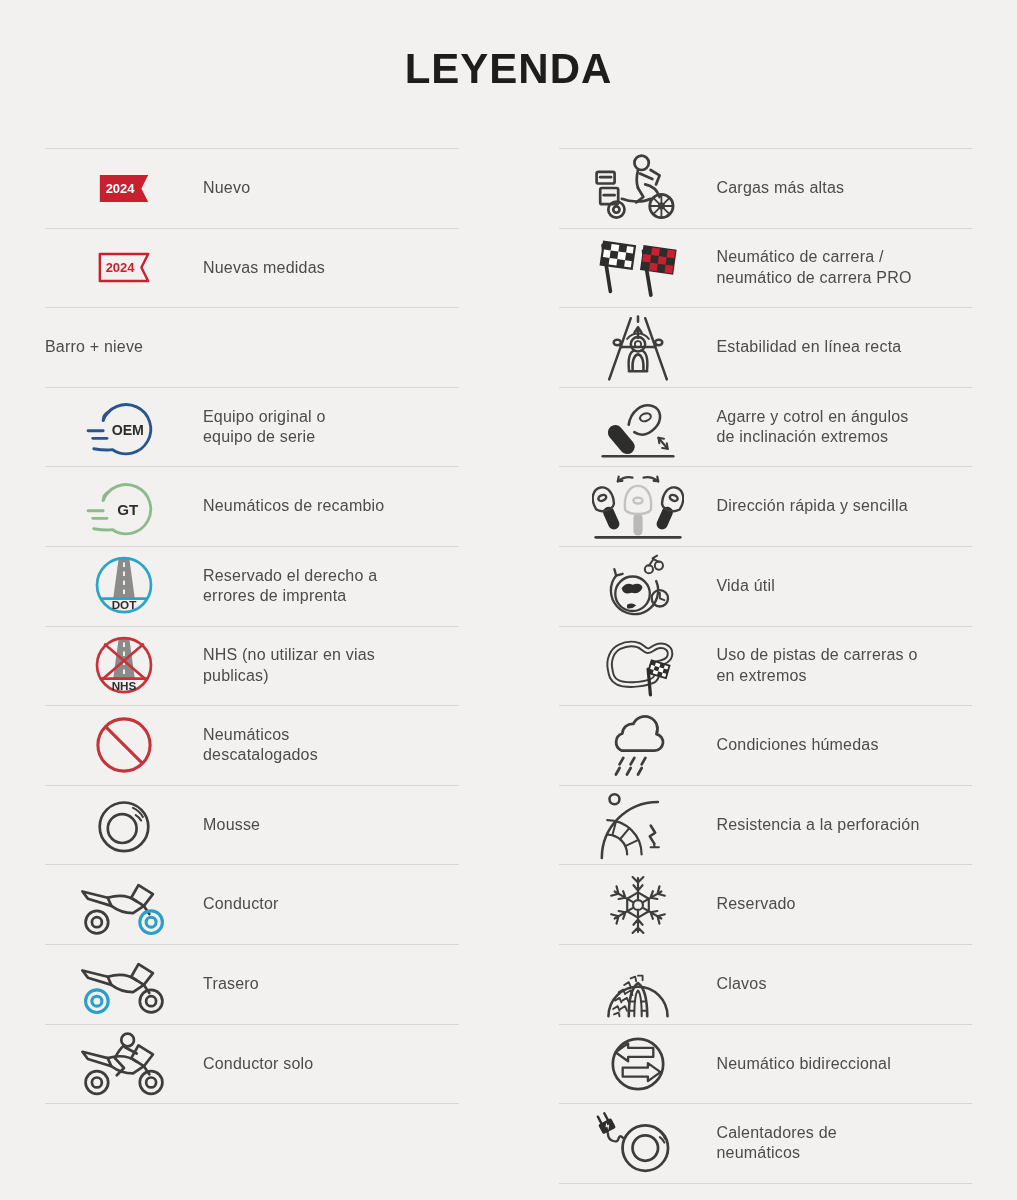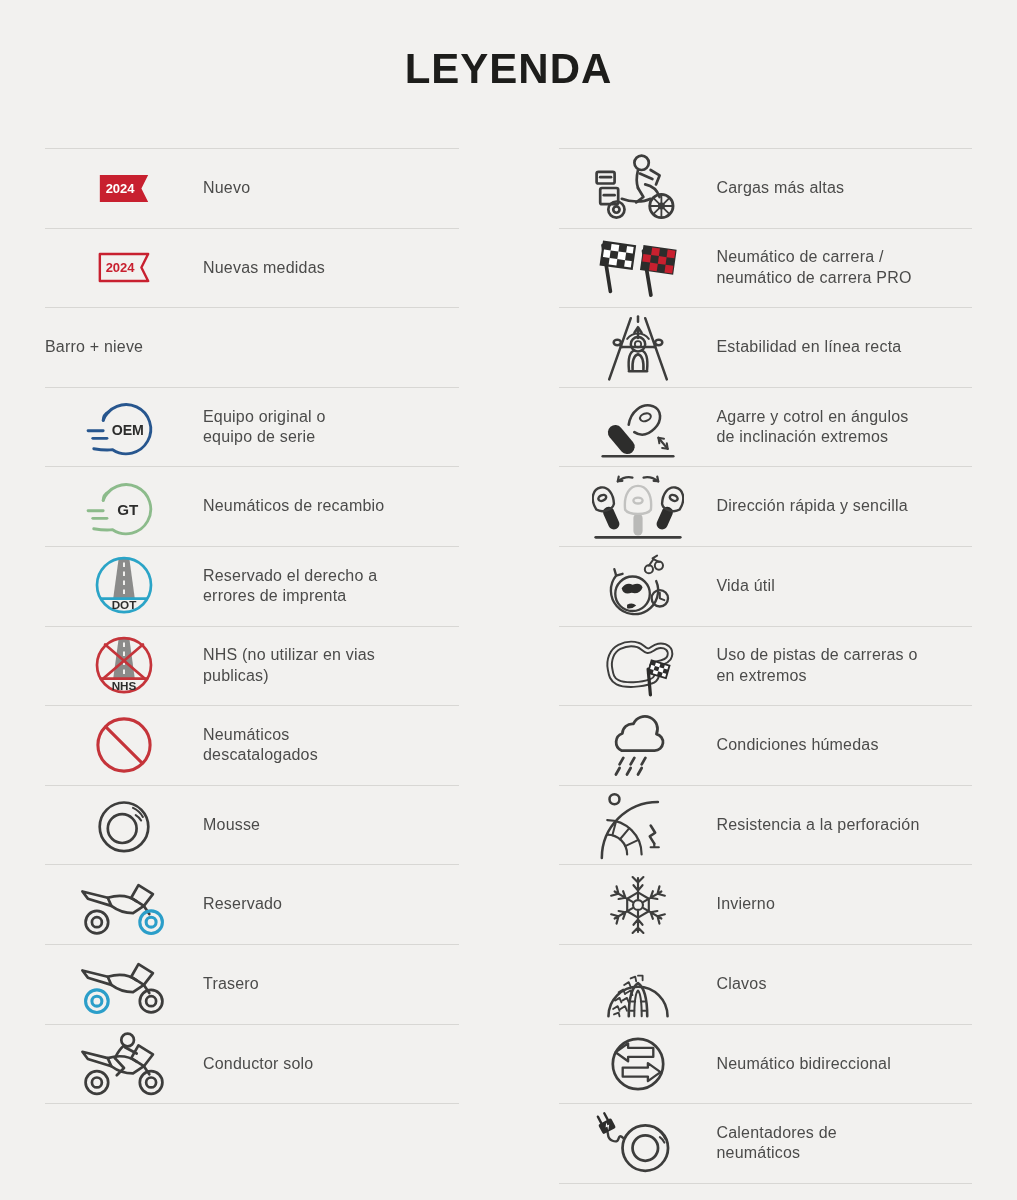--- a/index.html
+++ b/index.html
@@ -169,21 +169,21 @@
       <path d="M60 27 L68 13 L84 23 L74 36 Z"></path>
       <path d="M38 36 C46 42 56 44 62 44 L74 36"></path>
       <path d="M74 36 L80 45"></path>
     </g>
     <g fill="none" stroke="#2b9ec9" stroke-width="3.4">
       <circle cx="82" cy="54" r="12.5"></circle>
                 <circle cx="82" cy="54" r="5.5"></circle>
     </g>
   </svg>
           </div>
-    <div class="label">Reservado</div>
+    <div class="label">Conductor</div>
   </div>
 
   <div class="row">
     <div class="icon-cell">
             <svg viewBox="0 0 104 70" width="94" height="64">
     <g fill="none" stroke="#3d3d3c" stroke-width="3" stroke-linecap="round" stroke-linejoin="round">
       <circle cx="82" cy="54" r="12.5"></circle>
                 <circle cx="82" cy="54" r="5.5"></circle>
       <path d="M6 20 L34 27 L38 36 L12 28 Z"></path>
       <path d="M34 27 C48 23 58 25 66 31"></path>
@@ -458,21 +458,21 @@
                 </g>
       <g transform="rotate(240 40 40)">
                   <path d="M40 33 V10 M40 15 L34 9 M40 15 L46 9 M40 24 L35 18 M40 24 L45 18"></path>
                 </g>
       <g transform="rotate(300 40 40)">
                   <path d="M40 33 V10 M40 15 L34 9 M40 15 L46 9 M40 24 L35 18 M40 24 L45 18"></path>
                 </g>
     </g>
   </svg>
           </div>
-    <div class="label">Invierno</div>
+    <div class="label">Reservado</div>
   </div>
 
   <div class="row">
     <div class="icon-cell">
             <svg viewBox="0 0 80 78" width="74" height="72">
     <g fill="none" stroke="#3d3d3c" stroke-width="2.8" stroke-linecap="round" stroke-linejoin="round">
       <path d="M8 74 A32 32 0 0 1 72 74"></path>
       <path d="M30 74 C30 54 34 42 40 38 C46 42 50 54 50 74"></path>
       <path d="M36 74 C36 56 38 48 40 46 C42 48 44 56 44 74" stroke-width="2.2"></path>
       <path d="M32 68 h4 M44 68 h4 M33 58 h4 M43 58 h4" stroke-width="2"></path>

